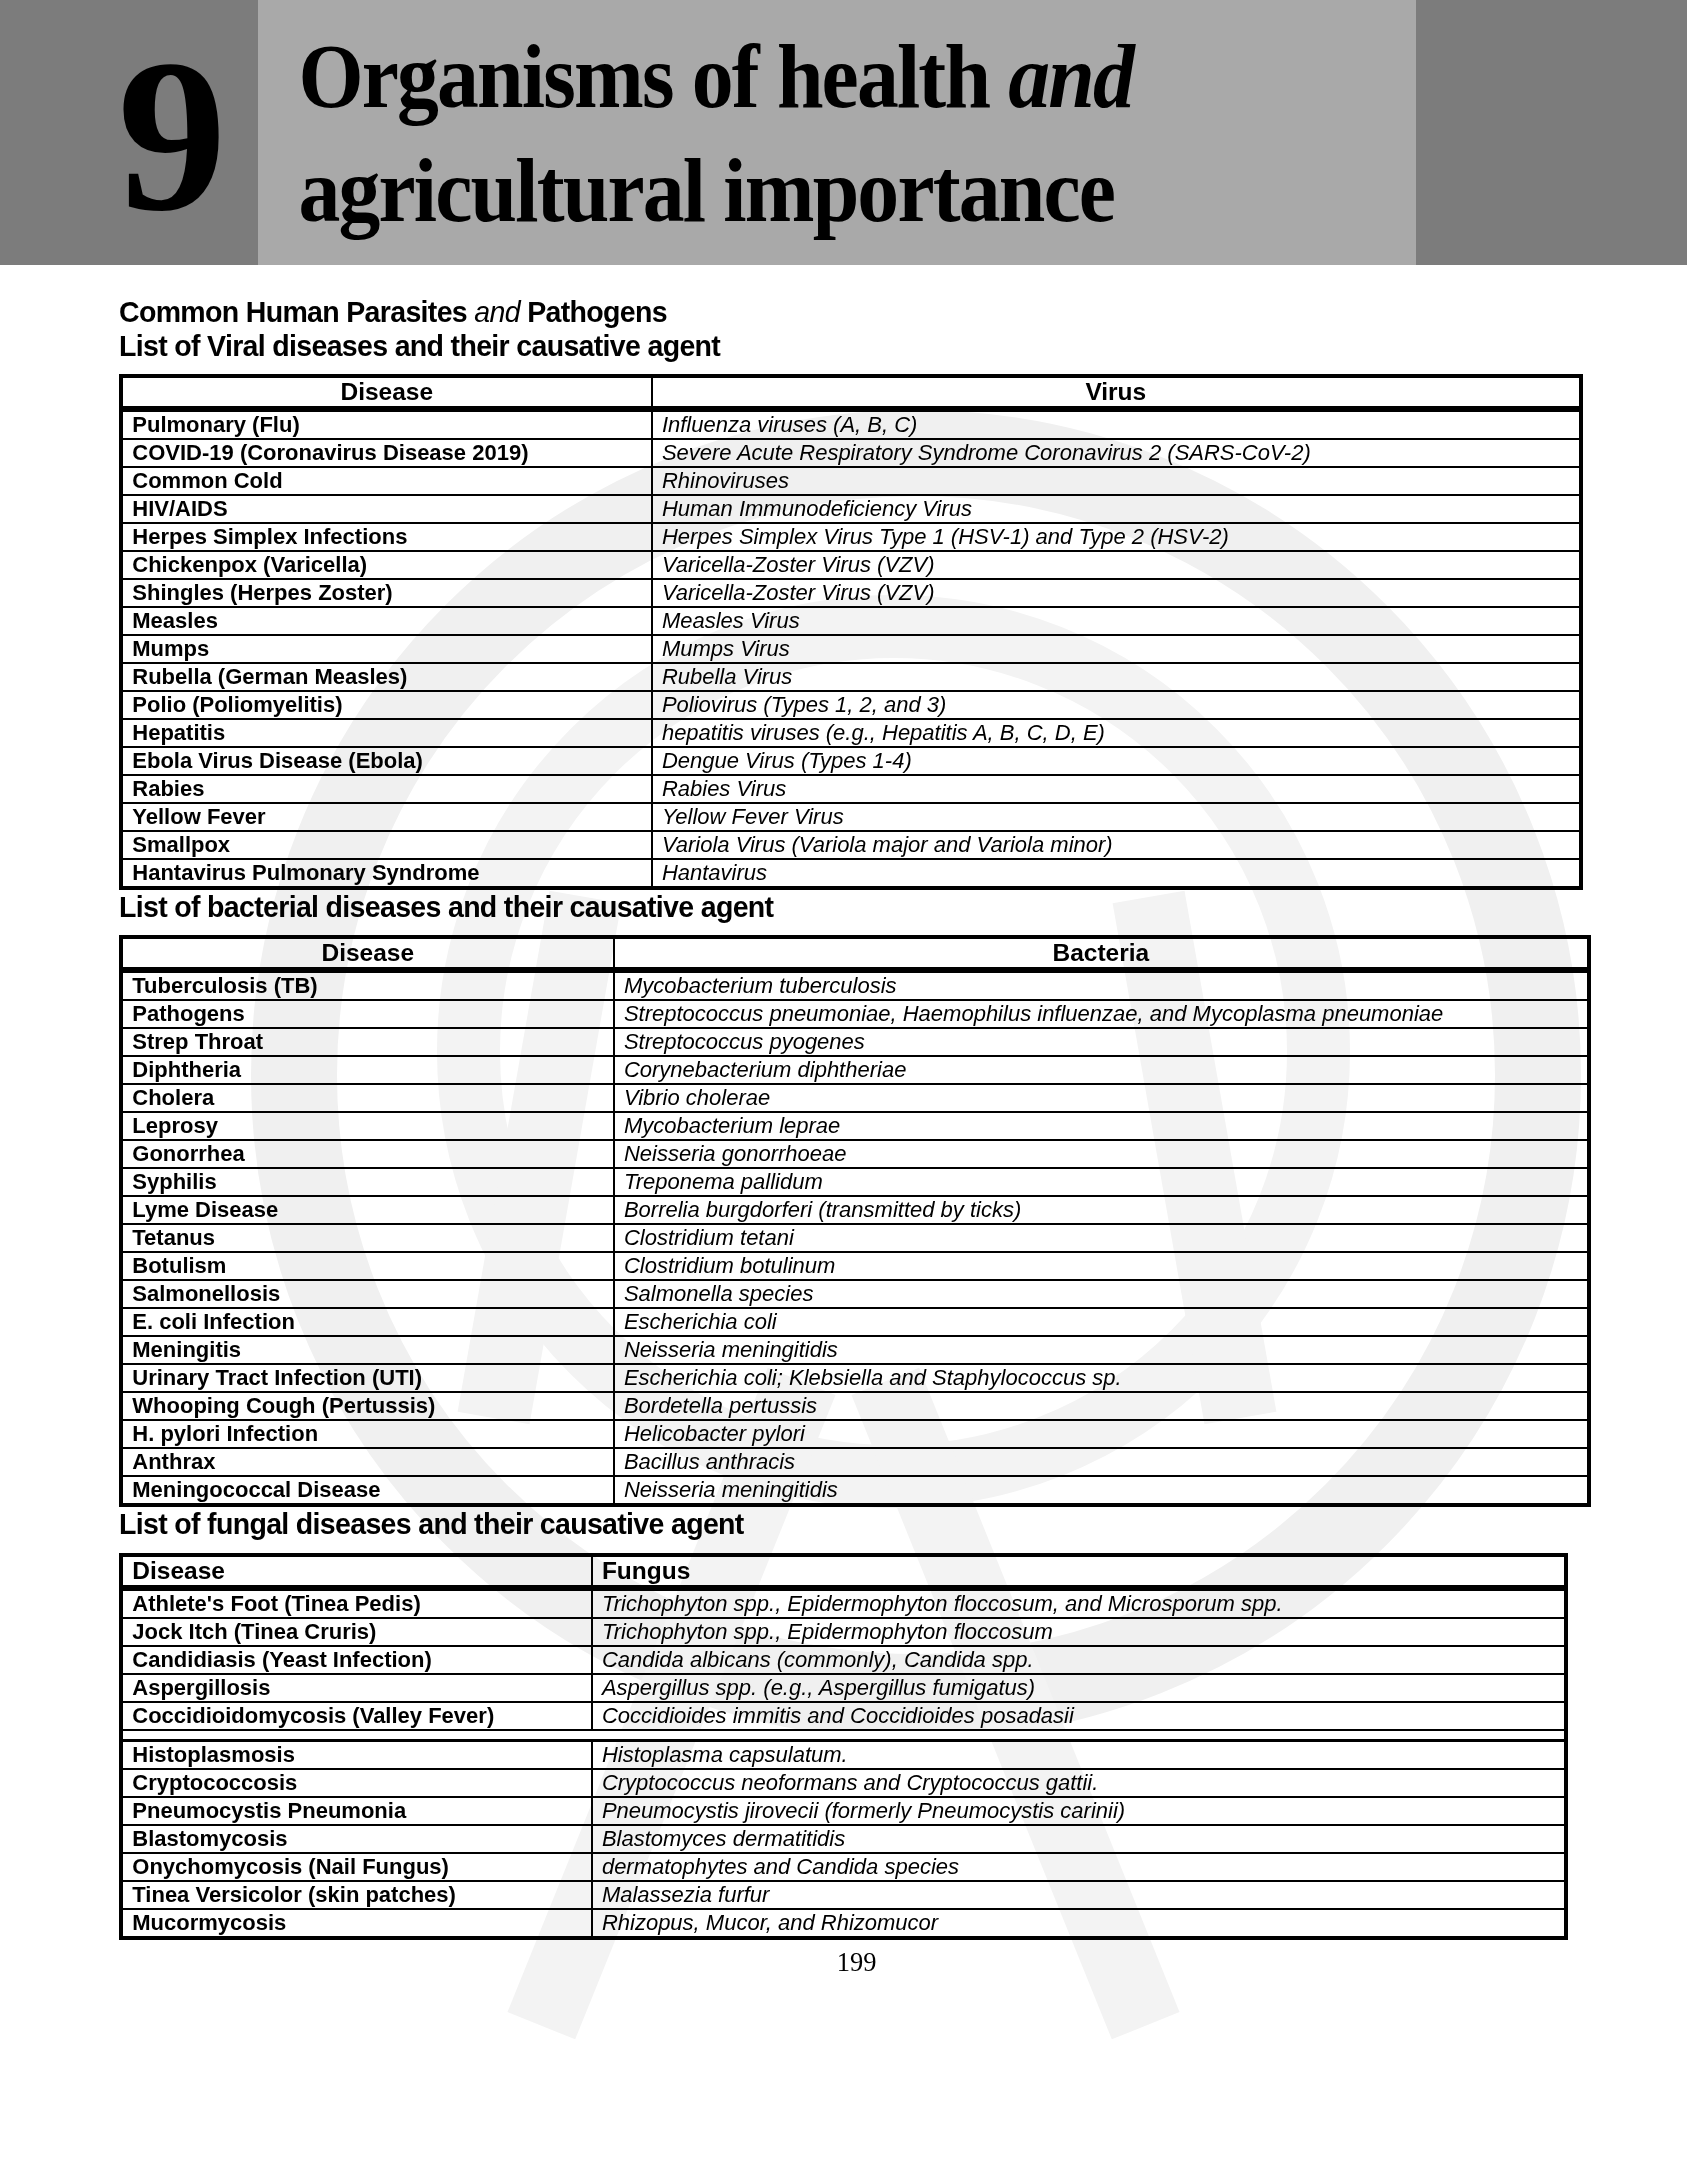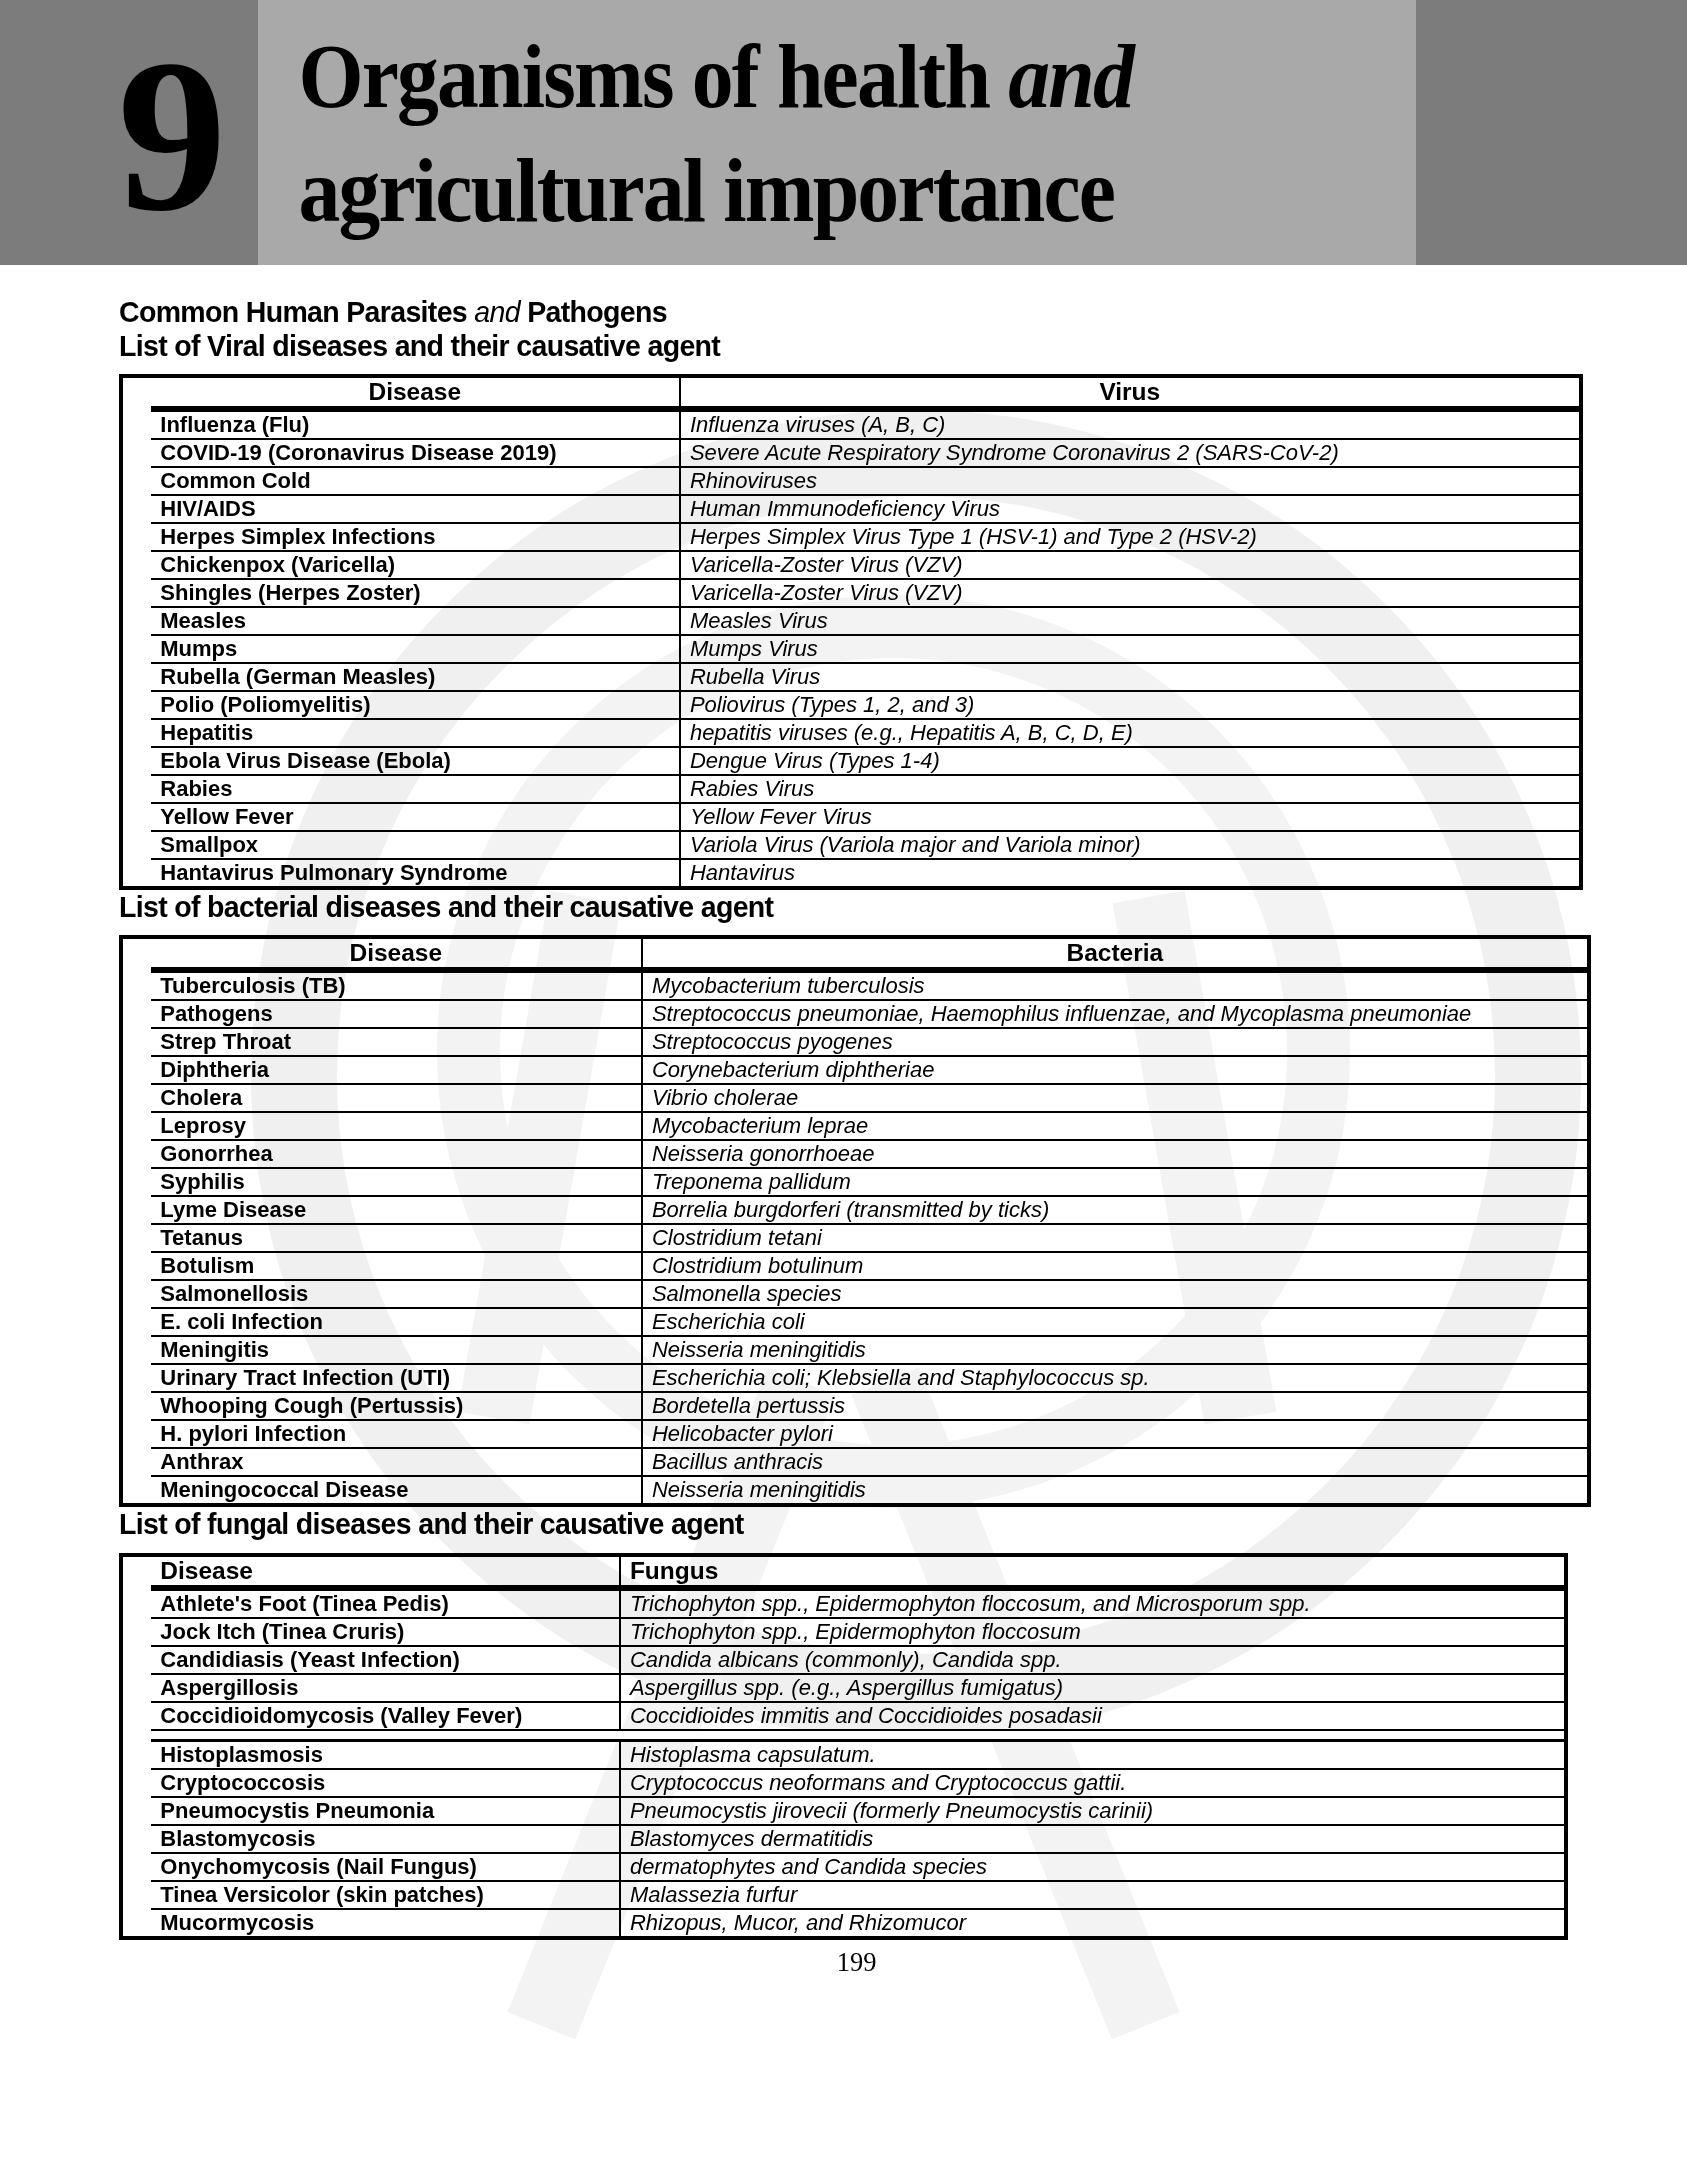--- a/index.html
+++ b/index.html
@@ -54,21 +54,21 @@
   h3.tbl-heading{
     margin:0;font-size:30px;line-height:34px;font-weight:700;
     letter-spacing:-0.7px;transform:scaleX(0.95);transform-origin:left;
     white-space:nowrap;
   }
   .mt6{margin-top:4px;} .mt46{margin-top:30px;} .mt72{margin-top:48px;}
   
   table.data-table{
     border-collapse:separate;border-spacing:0;
     border:4.6px solid #000;table-layout:fixed;
-    margin-top:11.2px;background:transparent;padding-left:28px;
+    margin-top:11.2px;background:transparent;
   }
   .t-viral{width:1464px;} .t-bact{width:1472px;} .t-fung{width:1449px;}
   .t-viral th:first-child,.t-viral td:first-child{width:509px;}
   .t-bact  th:first-child,.t-bact  td:first-child{width:471px;}
   .t-fung  th:first-child,.t-fung  td:first-child{width:449px;}
   th{
     border-bottom:6.6px solid #000;height:28px;
     font-size:24.5px;font-weight:700;text-align:center;padding:0 9.3px;
     white-space:nowrap;overflow:hidden;
   }
@@ -122,21 +122,21 @@
     <h3 class="tbl-heading mt6">List of Viral diseases and their causative agent</h3>
     <table class="data-table t-viral">
       <thead>
         <tr>
           <th>Disease</th>
           <th>Virus</th>
         </tr>
       </thead>
       <tbody>
           <tr>
-            <td class="disease-cell">Influenza (Flu)</td>
+            <td class="disease-cell">Pulmonary (Flu)</td>
             <td class="agent-cell">Influenza viruses (A, B, C)</td>
           </tr>
           <tr>
             <td class="disease-cell">COVID-19 (Coronavirus Disease 2019)</td>
             <td class="agent-cell">Severe Acute Respiratory Syndrome Coronavirus 2 (SARS-CoV-2)</td>
           </tr>
           <tr>
             <td class="disease-cell">Common Cold</td>
             <td class="agent-cell">Rhinoviruses</td>
           </tr>

